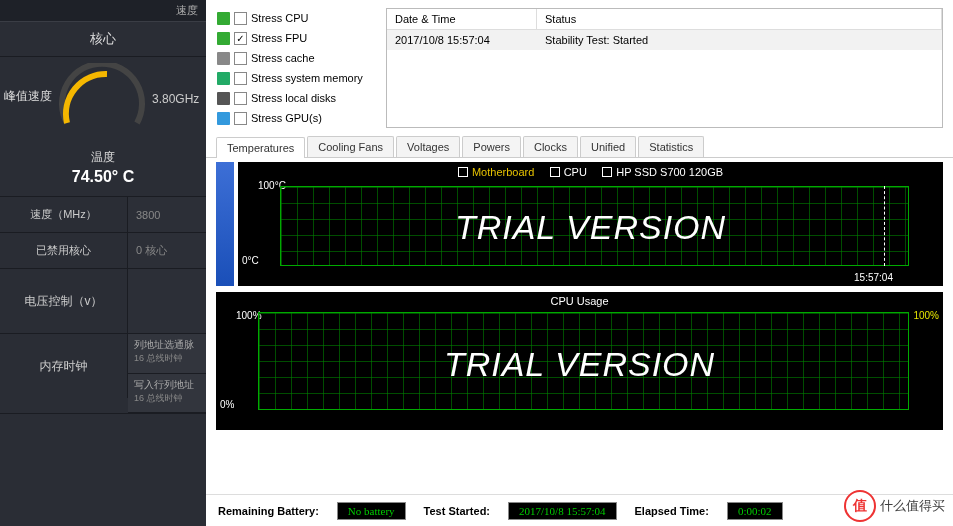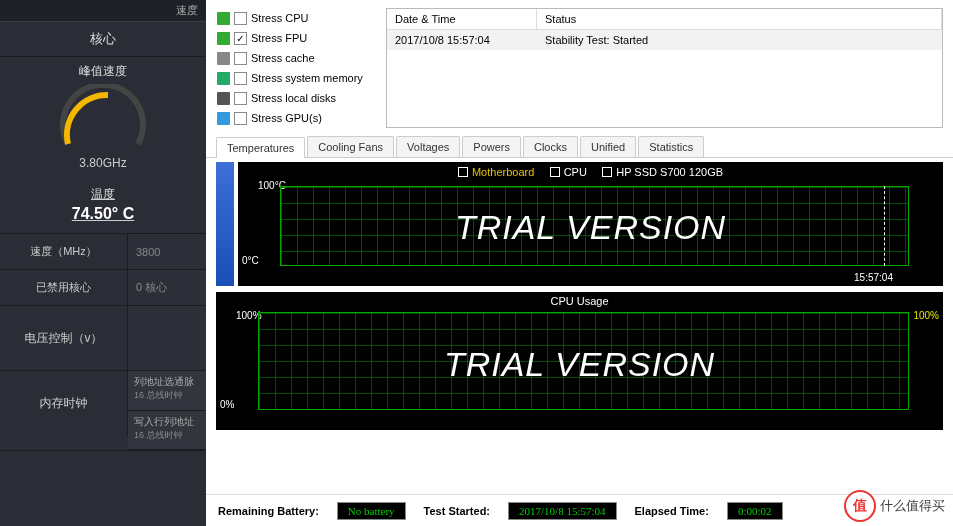--- a/index.html
+++ b/index.html
@@ -3,25 +3,25 @@
 <meta charset="utf-8">
 <style>
 * { margin: 0; padding: 0; box-sizing: border-box; }
 body { font-family: "Microsoft YaHei", "Segoe UI", sans-serif; font-size: 12px; background: #fff; width: 953px; height: 526px; overflow: hidden; }
 .root { display: flex; height: 100%; }
 .sidebar { width: 206px; background: #2a2d35; color: #ccc; display: flex; flex-direction: column; }
 .side-top { height: 22px; background: #1e2128; border-bottom: 1px solid #3a3d45; display: flex; align-items: center; justify-content: flex-end; padding: 0 8px; gap: 10px; }
 .side-top span { color: #aaa; font-size: 11px; font-family: Liberation Mono, monospace; }
 .side-section { border-bottom: 1px solid #1a1c22; }
 .side-label { text-align: center; padding: 8px 0; color: #ddd; font-size: 13px; }
-.gauge-wrap { display: flex; flex-direction: column; align-items: center; padding: 6px 4px 10px; }
+.gauge-wrap { display: flex; flex-direction: row; align-items: center; padding: 6px 4px 10px; }
 .gauge-title { color: #ddd; font-size: 12px; margin-bottom: 4px; }
 .gauge { width: 100px; height: 70px; position: relative; }
 .gauge-val { color: #ccc; font-size: 12px; margin-top: 2px; }
-.temp-block { text-align: center; padding: 6px 0 10px; text-decoration: underline; }
+.temp-block { text-align: center; padding: 6px 0 10px; }
 .temp-label { color: #ddd; font-size: 12px; }
 .temp-val { color: #fff; font-weight: bold; font-size: 16px; margin-top: 2px; }
 .kv-row { display: flex; height: 36px; }
 .kv-left { width: 128px; display: flex; align-items: center; justify-content: center; color: #ccc; font-size: 11px; border-right: 1px solid #1a1c22; }
 .kv-right { flex: 1; display: flex; align-items: center; padding-left: 8px; color: #888; font-size: 11px; background: #2c2f37; }
 .side-big { height: 64px; display: flex; align-items: center; justify-content: center; color: #ccc; font-size: 12px; }
 .side-tall { height: 80px; display: flex; }
 .mem-right { flex: 1; display: flex; flex-direction: column; }
 .mem-item { flex: 1; background: #32353d; border-bottom: 1px solid #1a1c22; padding: 4px 6px; }
 .mem-line1 { color: #aaa; font-size: 10px; }

